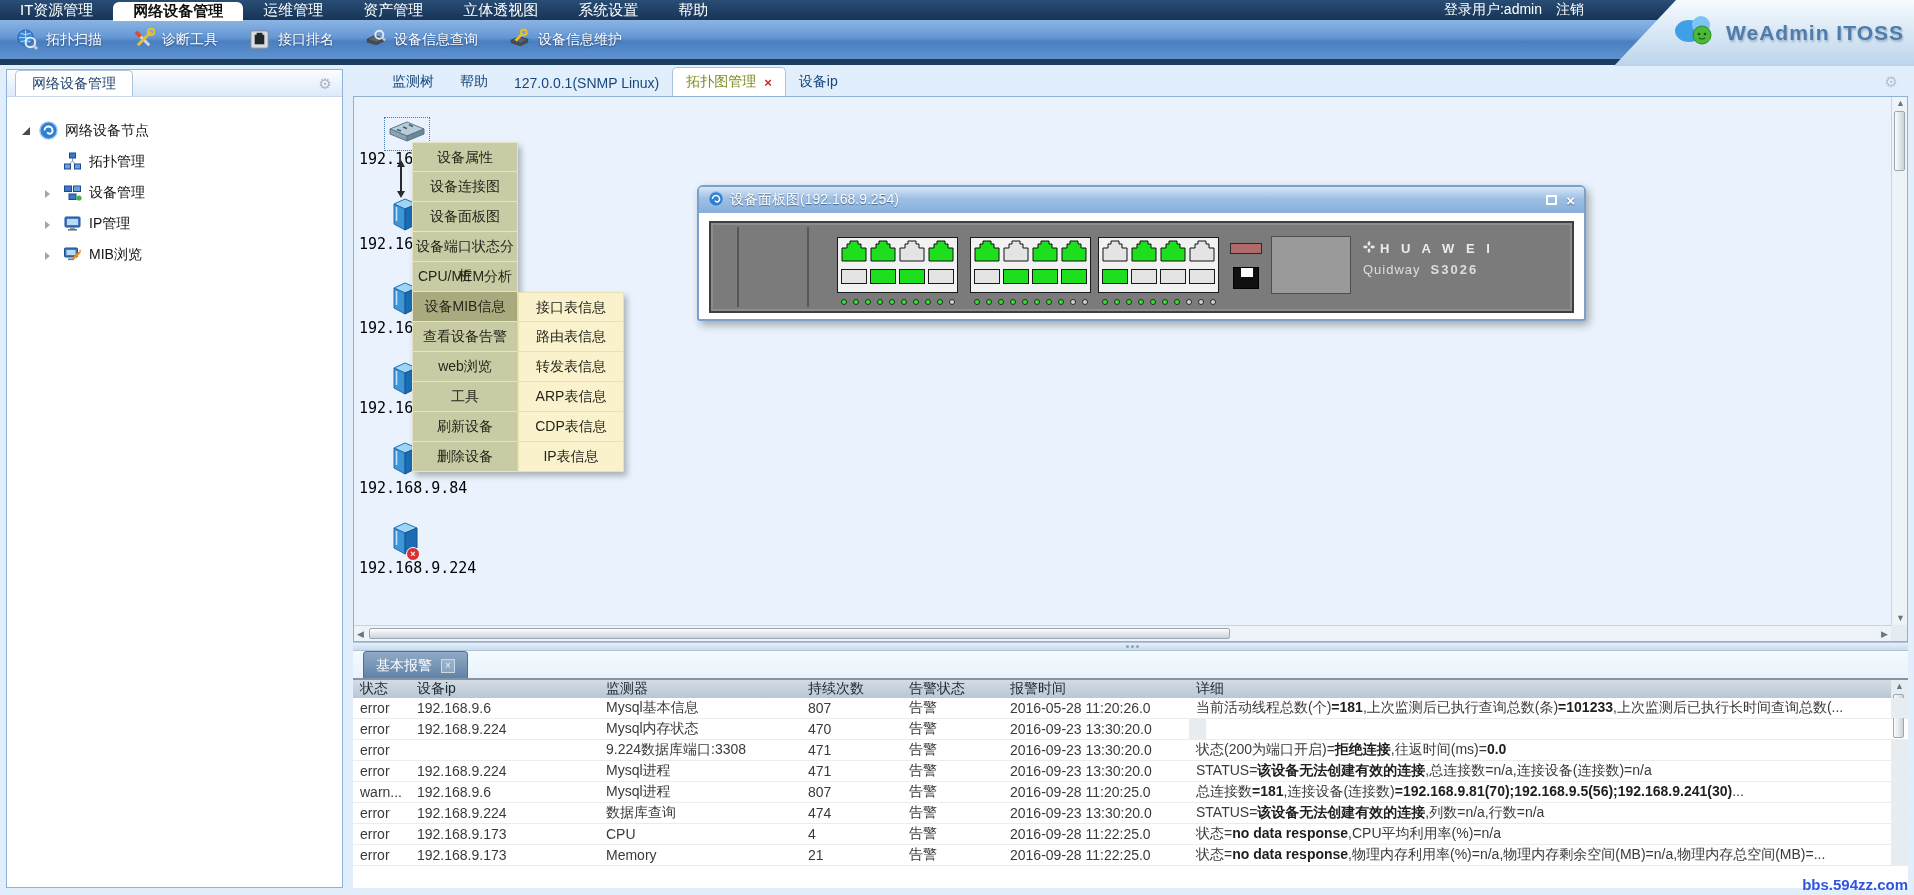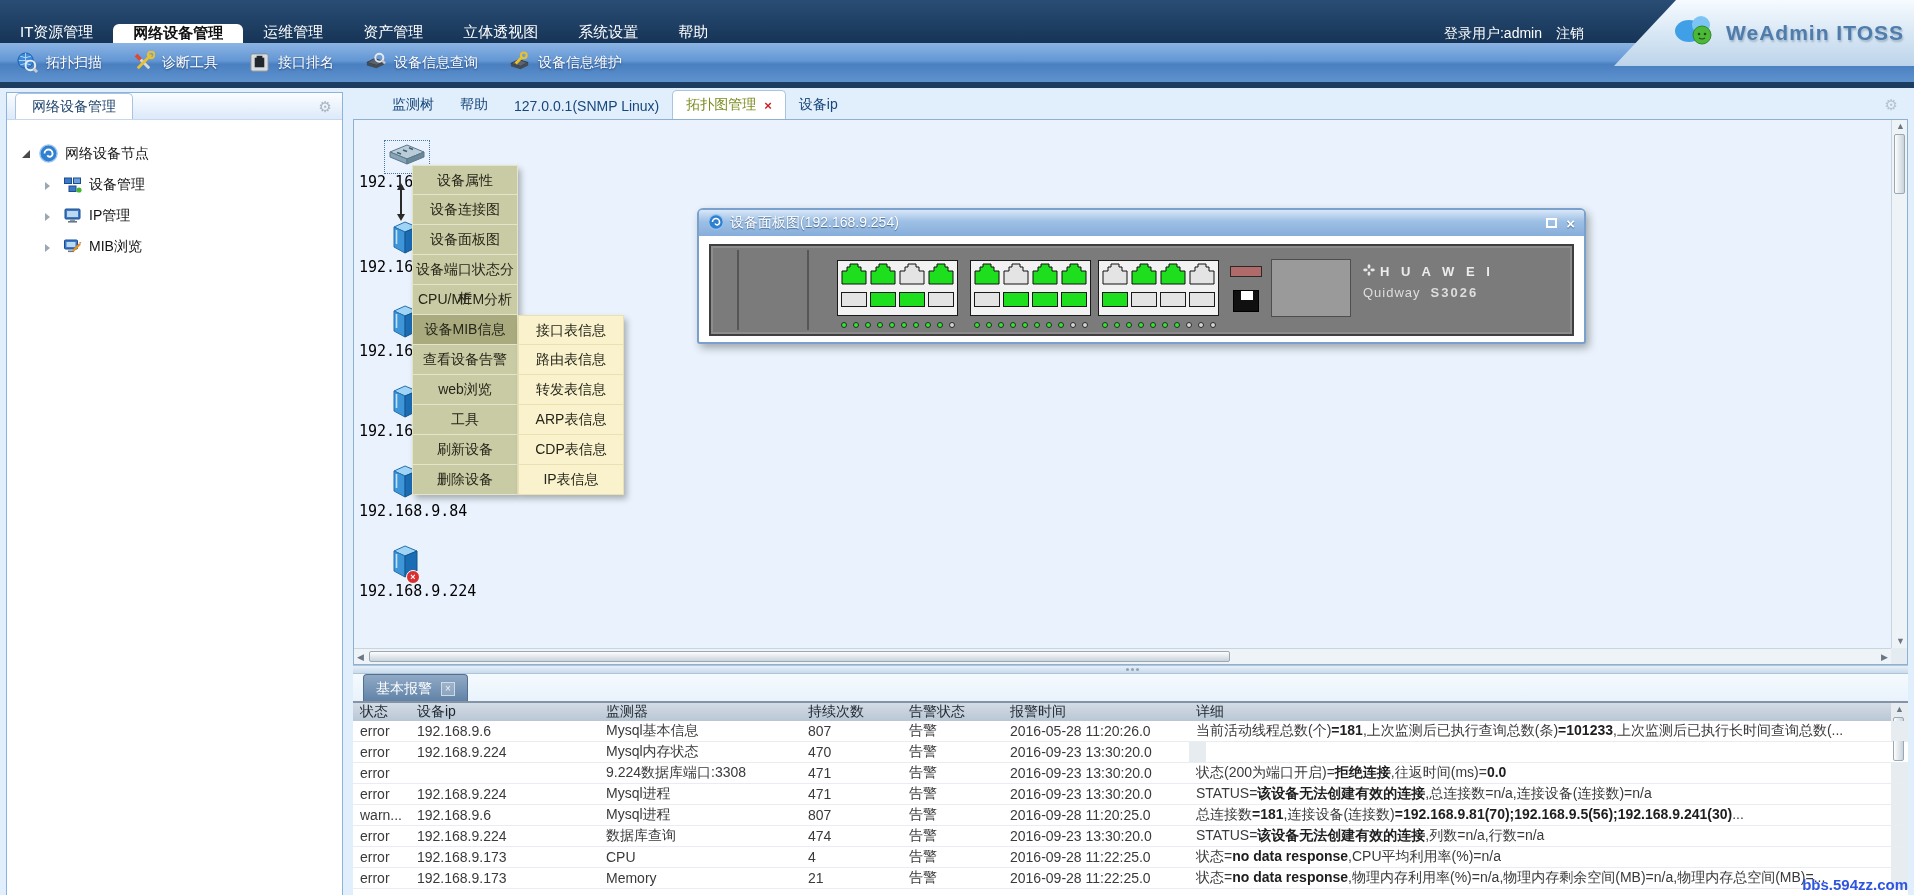--- a/index.html
+++ b/index.html
@@ -1,21 +1,21 @@
 <!DOCTYPE html>
 <html><head>
 <meta charset="utf-8">
 <style>
   * { box-sizing: border-box; margin: 0; padding: 0; }
   html,body { width:1914px; height:895px; overflow:hidden;
     font-family:"Liberation Sans","DejaVu Sans",sans-serif; background:#e1eefb; }
 
   
-  .topbar { height:43px; background:linear-gradient(#2a4d75,#163456);
-    display:flex; align-items:flex-end; color:#fff; font-size:15px; position:relative; z-index:40; }
+  .topbar { height:20px; background:linear-gradient(#2a4d75,#163456);
+    display:flex; align-items:center; color:#fff; font-size:15px; position:relative; z-index:40; }
   .menu-item { padding:0 20px; display:flex; align-items:center; cursor:default; white-space:nowrap; }
   .menu-item.active { background:#fff; color:#101010; border-radius:6px 6px 0 0; margin-top:2px; font-weight:bold; }
   .login-zone { margin-left:auto; margin-right:330px; display:flex; align-items:center; gap:14px; font-size:14px; }
 
   
   .toolbar { height:39px; background:linear-gradient(#8cb4e4 0%,#6397d4 45%,#4a7fc0 55%,#5f93cf 100%);
     display:flex; align-items:center; gap:30px; padding-left:16px; color:#fff; font-size:14px;
     text-shadow:0 1px 2px rgba(0,20,60,.55); position:relative; z-index:30; }
   .tool-btn { display:flex; align-items:center; gap:7px; cursor:default; white-space:nowrap; }
   .navy-strip { height:6px; background:#1c3c60; position:relative; z-index:30; }
@@ -248,20 +248,32 @@
     <div class="tree" id="treeList">
         <div class="tree-row" style="padding-left: 0px;">
           <span class="tree-arrow"><span class="arr-exp"></span></span>
           <span style="display: inline-flex;">
             <svg width="19" height="19" viewBox="0 0 19 19">
               <circle cx="9.5" cy="9.5" r="8.6" fill="#2f80d0" stroke="#9cc4ee" stroke-width="1.4"></circle>
               <path d="M5.5 9.5 A4 4 0 0 1 13.5 9.5 A2.8 2.8 0 0 1 8.3 11.3" stroke="#fff" stroke-width="1.8" fill="none"></path>
             </svg>
           </span>
           <span>网络设备节点</span>
+        </div>
+        <div class="tree-row" style="padding-left: 24px;">
+          <span class="tree-arrow"></span>
+          <span style="display: inline-flex;">
+            <svg width="19" height="19" viewBox="0 0 19 19">
+              <path d="M9.5 9 V4 M5 14 L9.5 9 L14 14" stroke="#8a9aa8" fill="none"></path>
+              <rect x="6.5" y="1" width="6" height="5" fill="#3b78c8" stroke="#1c4c8c"></rect>
+              <rect x="1.5" y="12" width="6" height="5" fill="#6aa0dc" stroke="#1c4c8c"></rect>
+              <rect x="11.5" y="12" width="6" height="5" fill="#6aa0dc" stroke="#1c4c8c"></rect>
+            </svg>
+          </span>
+          <span>拓扑管理</span>
         </div>
         <div class="tree-row" style="padding-left: 24px;">
           <span class="tree-arrow"><span class="arr-col"></span></span>
           <span style="display: inline-flex;">
             <svg width="19" height="19" viewBox="0 0 19 19">
               <rect x="1.5" y="3" width="7" height="5.5" fill="#3b78c8" stroke="#1c4c8c"></rect>
               <rect x="10.5" y="3" width="7" height="5.5" fill="#6aa0dc" stroke="#1c4c8c"></rect>
               <rect x="6" y="11" width="7" height="5.5" fill="#3b78c8" stroke="#1c4c8c"></rect>
               <circle cx="16" cy="15" r="2.6" fill="#44b434"></circle>
             </svg>

